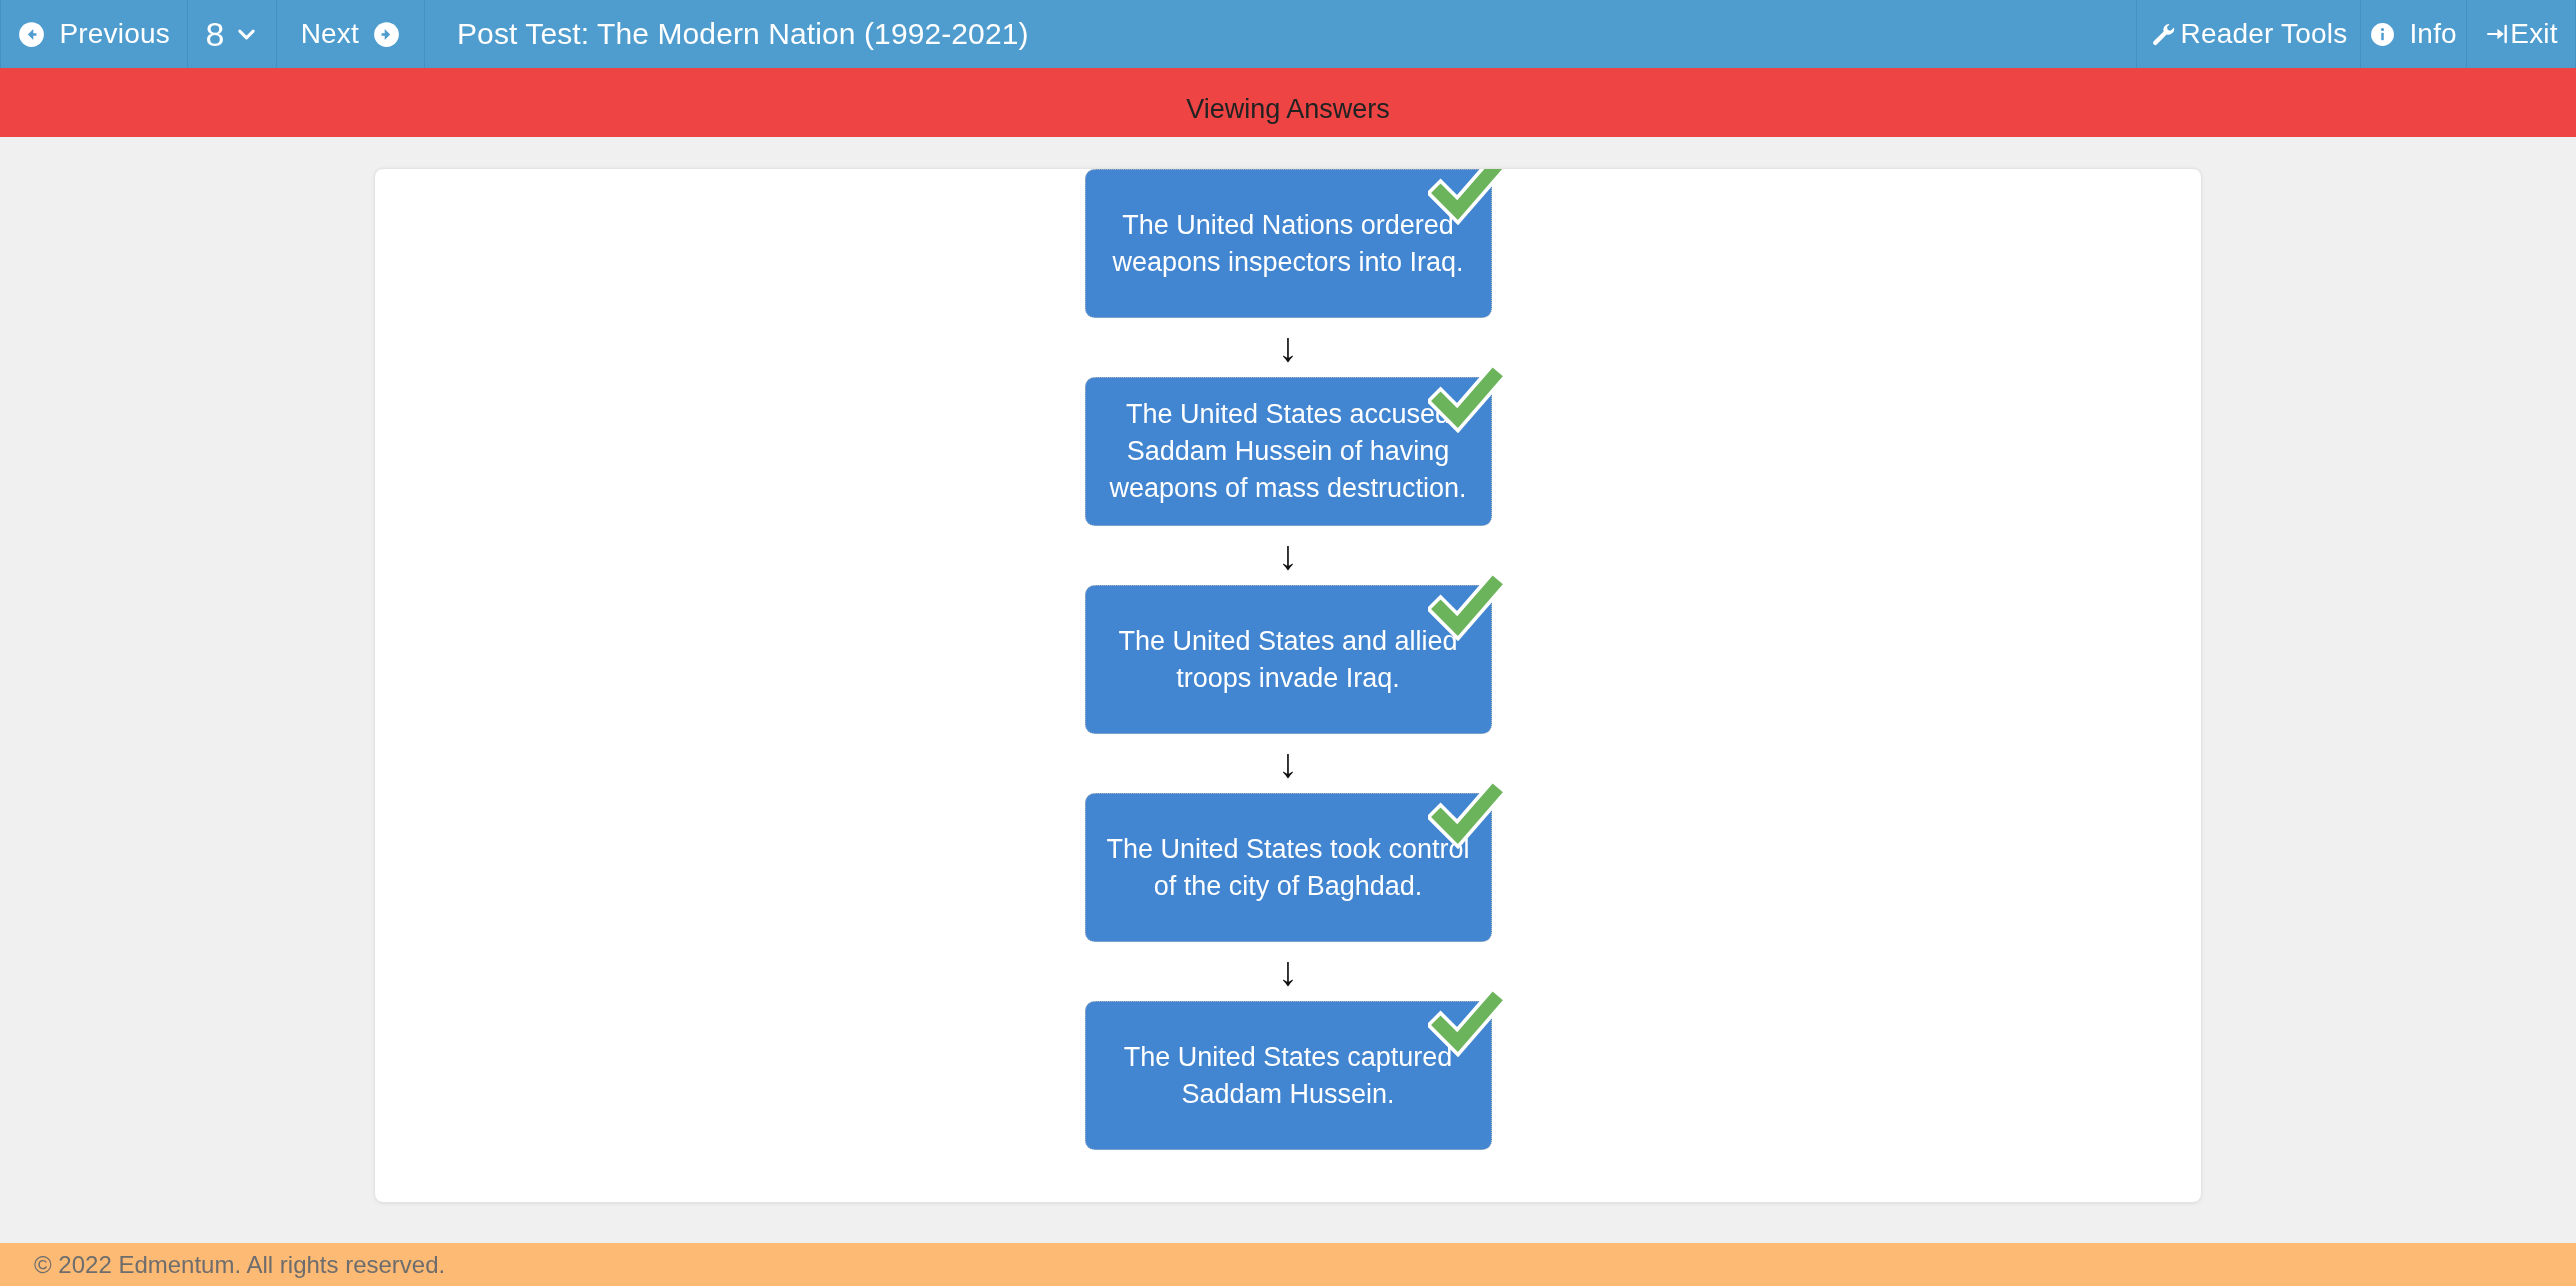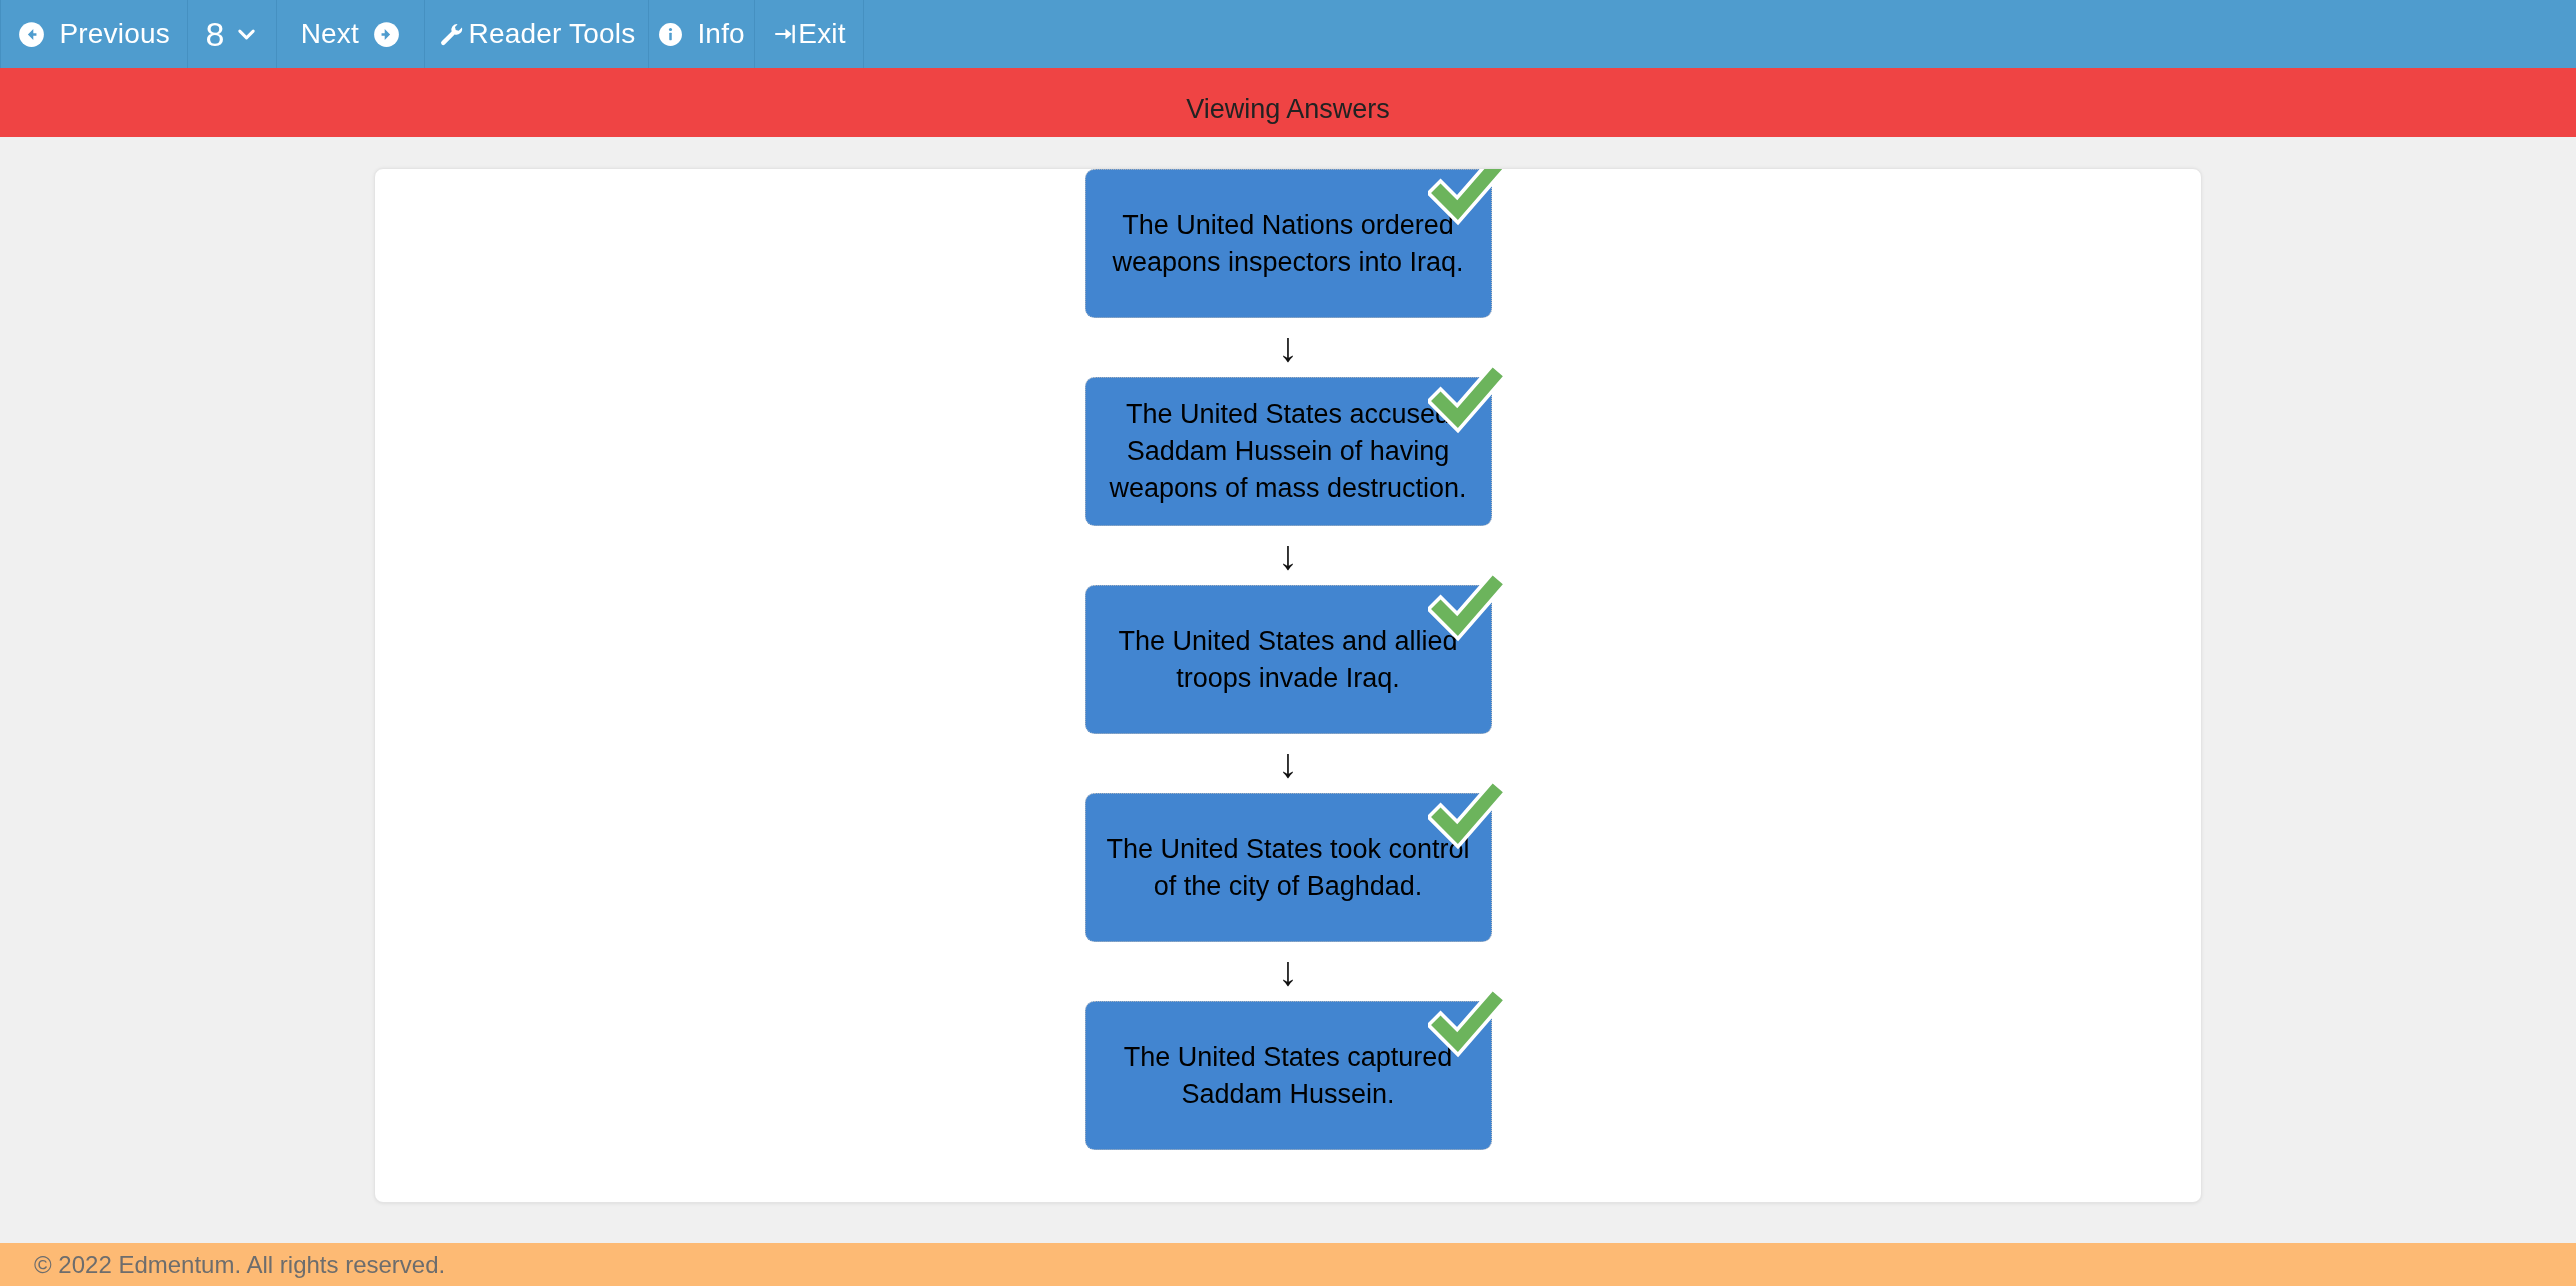--- a/index.html
+++ b/index.html
@@ -125,21 +125,21 @@
     justify-content: center;
   }
 
   .seq-box {
     position: relative;
     width: 407px;
     background: #4285d0;
     border: 1.8px dotted #b9bcc0;
     border-radius: 9.8px;
     box-sizing: border-box;
-    color: #000000;
+    color: #ffffff;
     font-size: 27px;
     line-height: 37px;
     text-align: center;
     display: flex;
     align-items: center;
     justify-content: center;
     padding: 12.5px 16px;
     cursor: pointer;
   }
   .seq-box.h-2line { height: 149px; }
@@ -209,20 +209,23 @@
   <div class="nav-btn btn-next">
     <span>Next</span>
     <span class="ico">
       <svg width="27" height="27" viewBox="0 0 24 24">
         <circle cx="12" cy="12" r="11" fill="#ffffff"></circle>
         <path d="M10.4 7.2 L15.2 12 L10.4 16.8 L10.4 13.1 L7.6 13.1 L7.6 10.9 L10.4 10.9 Z" fill="#4f9cce"></path>
       </svg>
     </span>
   </div>
 
+  <div class="title-zone">
+    <span>Post Test: The Modern Nation (1992-2021)</span>
+  </div>
 
   <div class="nav-btn btn-reader">
     <span class="ico">
       <svg width="27" height="27" viewBox="0 0 24 24">
         <path d="M17.1 2.6a5.2 5.2 0 0 0-5.0 6.7L3.3 18.1a1.9 1.9 0 1 0 2.7 2.7l8.8-8.8a5.2 5.2 0 0 0 6.5-6.3l-2.9 2.9-2.6-0.7-0.7-2.6 2.0-2.0a5.3 5.3 0 0 0-0.0-0.7z" fill="#ffffff"></path>
       </svg>
     </span>
     <span>Reader Tools</span>
   </div>
 

